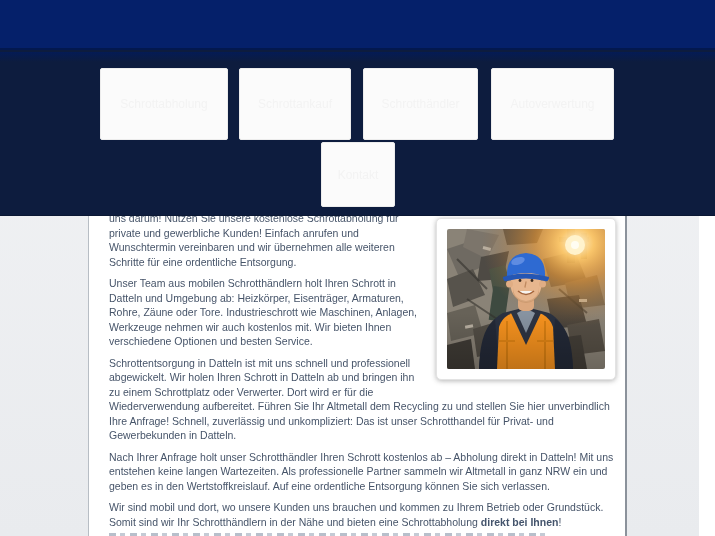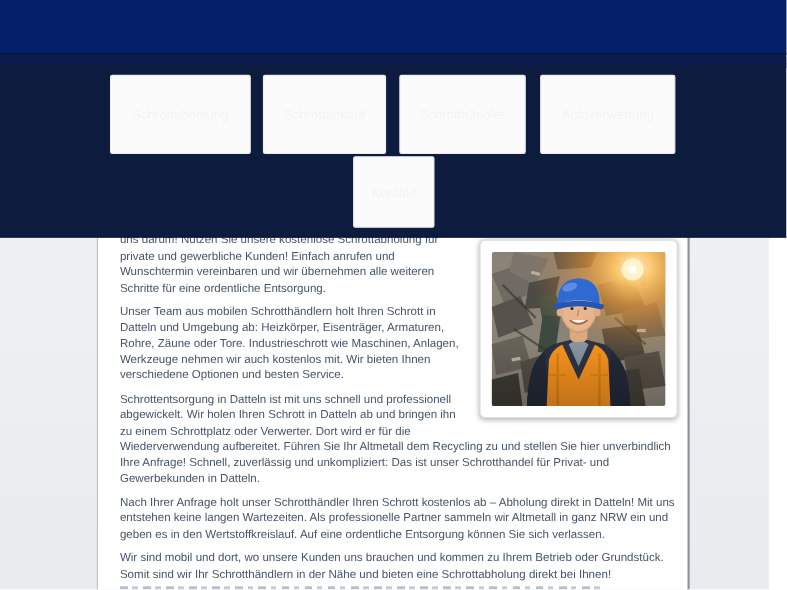--- a/index.html
+++ b/index.html
@@ -18,21 +18,21 @@
     border-left:1px solid #b7bdc4;
     border-right:2px solid #8b929b;
     padding:61px 9px 0 20px;
     overflow:hidden;
     z-index:1;
   }
   .content-card p {
     font-size:10.5px; line-height:14.5px; color:#465469;
     margin:0 0 7px 0;
   }
-  .content-card p strong { font-weight:normal; color:#44546c; }
+  .content-card p strong { font-weight:bold; color:#44546c; }
 
   
   .photo-frame {
     float:right; width:180px; padding:10px; background:#ffffff;
     border:1px solid #e3e3e3; border-radius:5px;
     box-shadow:0 1px 5px rgba(40,40,40,.35);
     margin:7px 0 8px 14px;
   }
   .photo-frame svg { display:block; border-radius:2px; }
 

